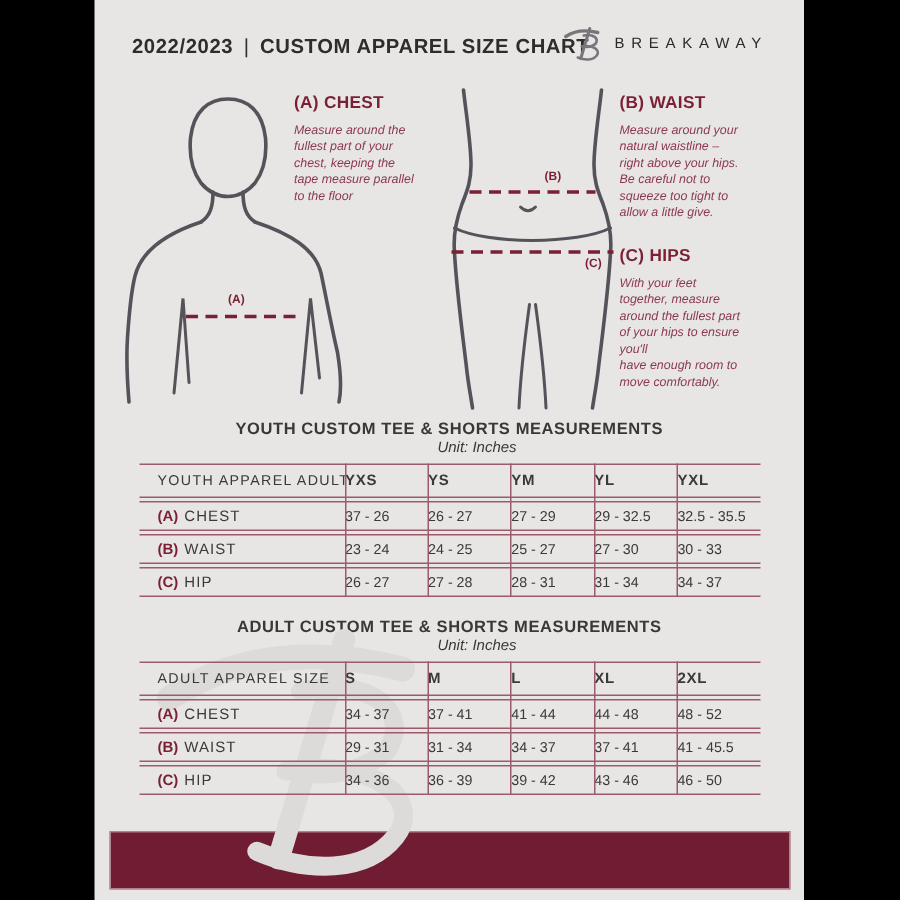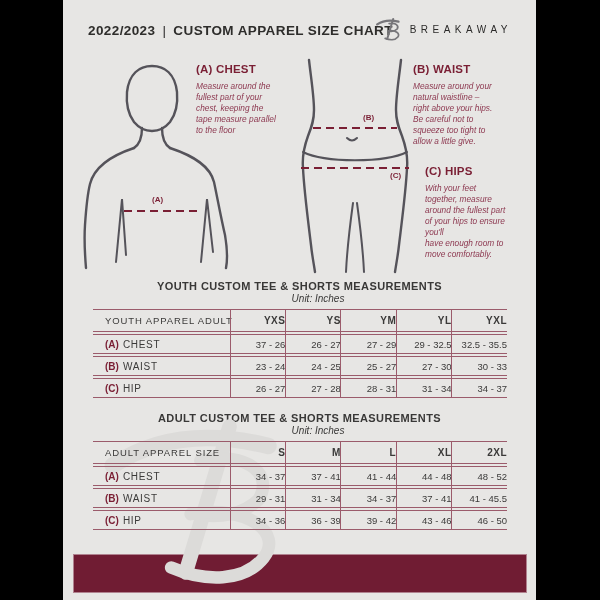--- a/index.html
+++ b/index.html
@@ -26,21 +26,21 @@
   .tbl-title { position:absolute; left:0; width:100%; text-align:center; font-size:11px;
                font-weight:bold; color:#393837; letter-spacing:.4px; }
   .tbl-unit  { position:absolute; left:0; width:100%; text-align:center; font-size:10px;
                font-style:italic; color:#393837;padding-left:37px; }
   .size-table { position:absolute; left:30px; width:414px; z-index:2; }
   .trow { display:flex; align-items:center; height:20px; border-top:1px solid #9b5b6b;
           border-bottom:1px solid #9b5b6b; margin-bottom:2px; }
   .trow:last-child { margin-bottom:0; }
   .trow.thead { height:23px; }
   .tc-first { width:137px; padding-left:12px; font-size:10px; color:#3b3a39; letter-spacing:.7px; white-space:nowrap; }
-  .tc { flex:1; text-align:right; font-size:9.5px; color:#3b3a39; }
+  .tc { flex:1; text-align:left; font-size:9.5px; color:#3b3a39; }
   .thead .tc-first { font-size:9.5px; letter-spacing:.9px; }
   .thead .tc { font-weight:bold; font-size:10px; letter-spacing:.5px; }
   .pfx { font-weight:bold; color:#7a1f34; margin-right:4px; letter-spacing:0; }
   .vline { position:absolute; top:0; bottom:0; width:1px; background:#9b5b6b; }
   .v1{left:137px}.v2{left:192px}.v3{left:247px}.v4{left:303px}.v5{left:358px}
 
   
   .footer-bar { position:absolute; left:10px; top:554px; width:454px; height:39px;
                 background:#701c33; border:1px solid rgba(255,255,255,.45); }
   .watermark { position:absolute; left:20px; top:412px; width:225px; height:175px; z-index:1; }
@@ -109,21 +109,21 @@
     <div class="inst" style="left:350px; top:63px; width:118px;">
       <div class="inst-heading">(B) WAIST</div>
       <div class="inst-body">Measure around your
 natural waistline –
 right above your hips.
 Be careful not to
 squeeze too tight to
 allow a little give.</div>
     </div>
 
-    <div class="inst" style="left:350px; top:165px; width:120px;margin-left:12px;">
+    <div class="inst" style="left:350px; top:165px; width:120px;">
       <div class="inst-heading">(C) HIPS</div>
       <div class="inst-body">With your feet
 together, measure
 around the fullest part
 of your hips to ensure
 you'll
 have enough room to
 move comfortably.</div>
     </div>
 

